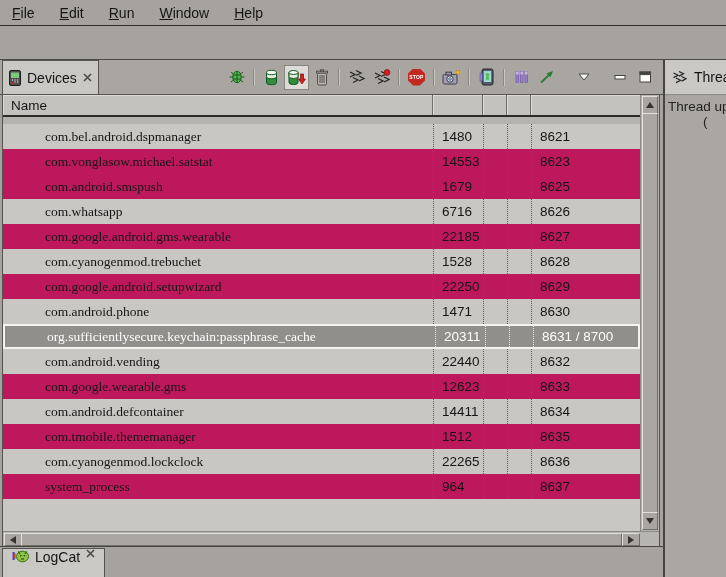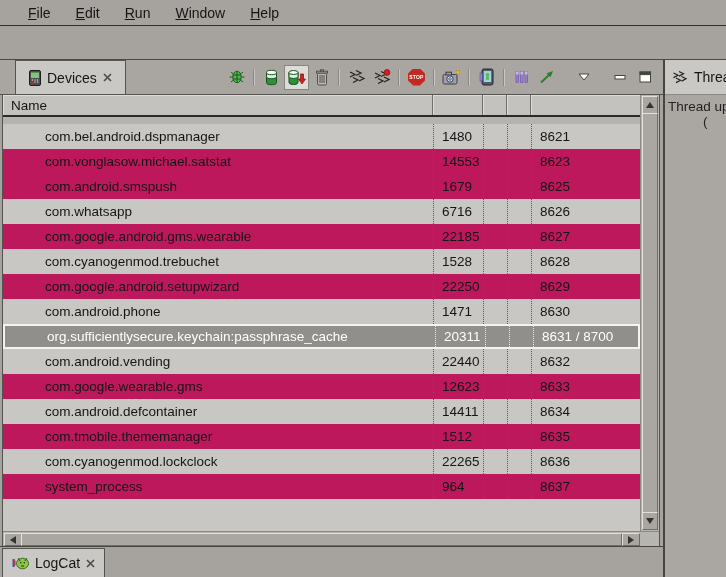--- a/index.html
+++ b/index.html
@@ -2,36 +2,36 @@
 <html><head>
 <meta charset="utf-8">
 <style>
   html,body{margin:0;padding:0;}
   body{width:726px;height:577px;overflow:hidden;background:#7a7874;}
   .app{position:relative;width:726px;height:577px;background:#a6a39e;
        font-family:"Liberation Sans",sans-serif;color:#151515;-webkit-font-smoothing:antialiased;}
 
   
   .menubar{position:absolute;top:0;left:0;right:0;height:25px;display:flex;align-items:center;
-           padding-left:28px;border-bottom:1px solid #2e2d2b;font-size:14px;background:#a6a39e;z-index:5;}
+           padding-left:12px;border-bottom:1px solid #2e2d2b;font-size:14px;background:#a6a39e;z-index:5;}
   .menu-item{margin-right:25px;cursor:default;}
   .menu-item u{text-decoration:underline;}
 
   
   .strip{position:absolute;top:26px;left:0;right:0;height:33px;background:#a6a39e;border-bottom:1px solid #4b4a47;}
 
   
   .main{position:absolute;top:60px;left:0;right:0;bottom:0;display:flex;}
   .left{width:663px;position:relative;background:#a6a39e;}
   .right{flex:1;border-left:2px solid #45443f;background:#aaa7a3;display:flex;flex-direction:column;overflow:hidden;}
 
   
   .tabbar{position:absolute;top:0;left:0;right:0;height:34px;background:#a9a6a2;
           border-bottom:1px solid #55534f;display:flex;align-items:stretch;}
-  .vtab{display:flex;align-items:center;gap:6px;padding:0 13px;margin-left:15px;background:#c9c8c5;
+  .vtab{display:flex;align-items:center;gap:6px;padding:0 6px;margin-left:2px;background:#c9c8c5;
         border:1px solid #55534f;border-bottom:none;font-size:14px;}
   .vtoolbar{margin-left:auto;display:flex;align-items:center;padding-right:5px;}
   .tbtn{width:23px;height:23px;display:flex;align-items:center;justify-content:center;border:1px solid transparent;}
   .tbtn.active{background:#dedcd8;border:1px solid #88867f;}
   .tsep{width:1px;height:17px;background:#8b8984;border-right:1px solid #c8c6c2;margin:0 4px;}
   .tgap{width:12px;}
   .octagon{width:17px;height:17px;background:#c22a21;display:flex;align-items:center;justify-content:center;
            clip-path:polygon(30% 0,70% 0,100% 30%,100% 70%,70% 100%,30% 100%,0 70%,0 30%);}
   .stoptext{color:#fff;font-size:5px;font-weight:bold;letter-spacing:.2px;font-family:"Liberation Sans",sans-serif;}
 
@@ -43,21 +43,21 @@
   .thcell{border-right:1px solid #6f6d69;display:flex;align-items:center;padding-left:8px;
           box-shadow:inset 1px 1px 0 #dddcd8;}
   .thcell:last-child{border-right:none;}
   .tbody{grid-column:1;grid-row:2;overflow:hidden;background:#c8c7c4;}
   .sliver{height:7px;background:#b4b3b0;}
   .trow{display:grid;grid-template-columns:430px 50px 24px 24px 1fr;height:25px;font-size:13.5px;box-sizing:border-box;}
   .trow.light{background:#c8c7c4;}
   .trow.dark{background:#be185d;}
   .trow.sel{background:#908f8c;color:#ffffff;border:2px solid #f4f3f0;}
   .c{display:flex;align-items:center;overflow:hidden;white-space:nowrap;}
-  .c.name{padding-left:42px;}
+  .c.name{padding-left:42px;font-family:Liberation Serif, serif;}
   .c.v{border-left:1px dotted #5c5b56;padding-left:8px;}
   .trow.sel .c.v{border-left:1px dotted #e8e7e4;}
   .trow.sel .c.name{}
 
   
   .vscroll{grid-column:2;grid-row:1/3;background:#b7b5b0;border-left:1px solid #8b8984;position:relative;}
   .sbtn{position:absolute;left:1px;right:1px;height:16px;background:#a9a6a1;
         border:1px solid #6e6c68;border-top-color:#e2e0dc;border-left-color:#e2e0dc;
         display:flex;align-items:center;justify-content:center;}
   .sbtn.up{top:1px;} .sbtn.down{bottom:1px;}
@@ -71,21 +71,21 @@
   .hthumb{position:absolute;top:1px;bottom:1px;left:18px;right:37px;background:#aaa7a2;
           border:1px solid #6e6c68;border-top-color:#e2e0dc;border-left-color:#e2e0dc;}
   .tri-u{width:0;height:0;border-left:4px solid transparent;border-right:4px solid transparent;border-bottom:6px solid #34332f;}
   .tri-d{width:0;height:0;border-left:4px solid transparent;border-right:4px solid transparent;border-top:6px solid #34332f;}
   .tri-l{width:0;height:0;border-top:4px solid transparent;border-bottom:4px solid transparent;border-right:6px solid #34332f;}
   .tri-r{width:0;height:0;border-top:4px solid transparent;border-bottom:4px solid transparent;border-left:6px solid #34332f;}
 
   
   .logcat-bar{position:absolute;left:0;bottom:0;width:663px;height:30px;background:#a6a39e;
               border-top:1px solid #45443f;display:flex;align-items:stretch;}
-  .logcat-tab{display:flex;align-items:center;gap:6px;padding:0 9px;margin-left:2px;margin-top:1px;
+  .logcat-tab{display:flex;align-items:flex-start;gap:6px;padding:0 9px;margin-left:2px;margin-top:1px;
               background:#c9c8c5;border:1px solid #55534f;border-bottom:none;font-size:14px;}
 
   
   .rtabbar{height:34px;display:flex;align-items:center;gap:6px;padding-left:7px;background:#c9c8c5;
            border-bottom:1px solid #8b8984;font-size:14px;white-space:nowrap;overflow:hidden;}
   .rcontent{flex:1;padding:4px 0 0 3px;font-size:13.5px;color:#222;overflow:hidden;}
   .rline1{white-space:nowrap;}
   .rline2{white-space:nowrap;padding-left:35px;}
 
   .xicon{display:inline-flex;}

